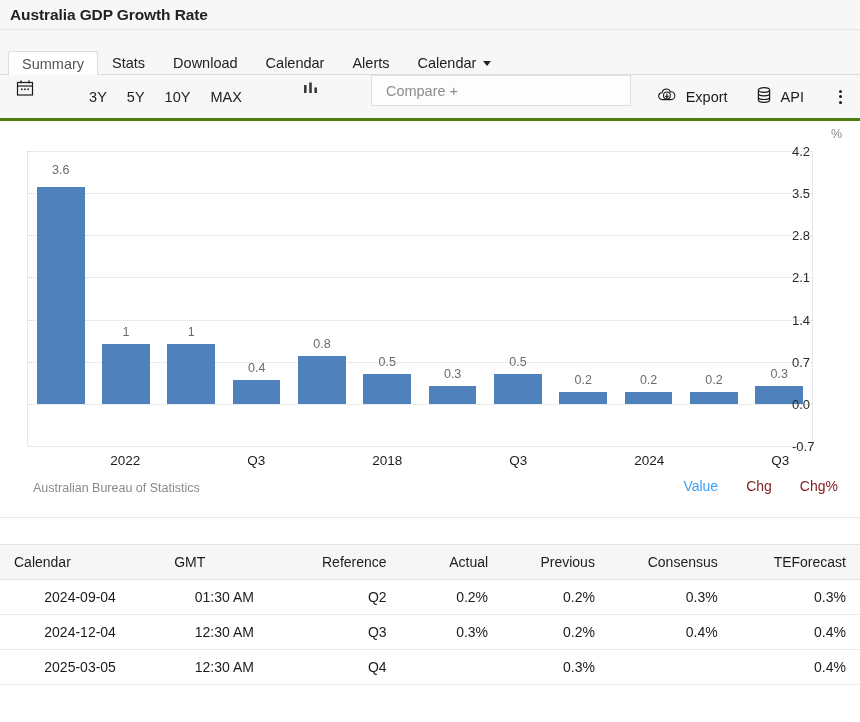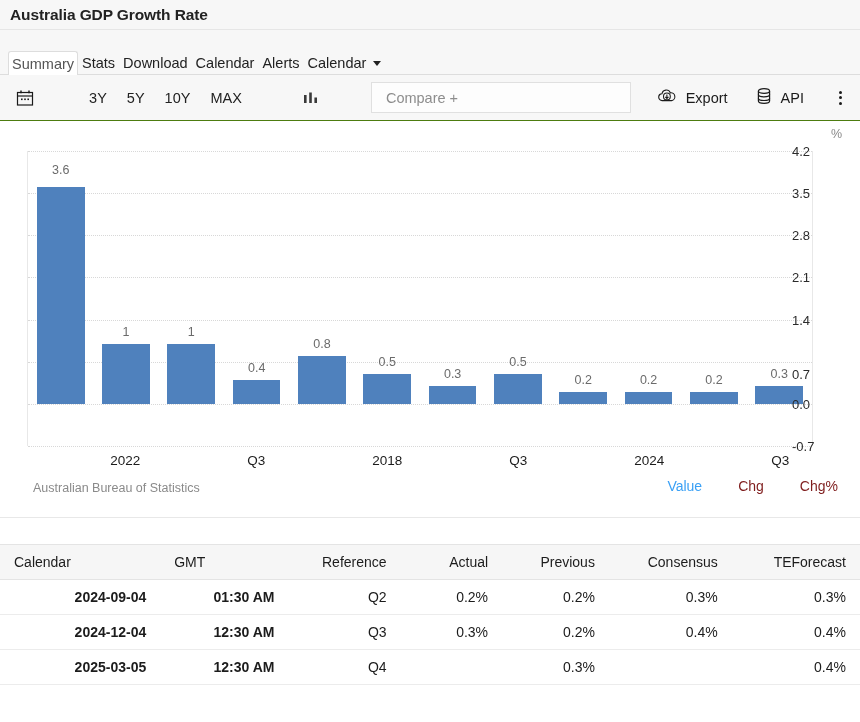--- a/index.html
+++ b/index.html
@@ -31,21 +31,21 @@
   .tabstrip {
     height: 45px;
     background: #f7f7f7;
     border-bottom: 1px solid #dddddd;
     display: flex;
     align-items: stretch;
     padding-left: 8px;
   }
   .tab {
     display: flex; align-items: center;
-    padding: 0 3px;
+    padding: 0 13px;
     font-size: 14.5px;
     color: #222222;
     cursor: pointer;
     position: relative;
     background: transparent;
     border: 1px solid transparent;
     border-bottom: none;
     margin-top: 21px;
   }
   .tab.active {
@@ -62,23 +62,22 @@
     width: 0; height: 0;
     border-left: 4.5px solid transparent;
     border-right: 4.5px solid transparent;
     border-top: 5px solid #222222;
   }
 
   
   .toolbar {
     height: 46px;
     background: #f7f7f7;
-    border-bottom: 1px solid #4d7c0f;
+    border-bottom: 3px solid #4d7c0f;
     display: flex;
-    align-items: center;
     padding: 0 10px 0 12px;
   }
   .tb-icon {
     display: flex; align-items: center; justify-content: center;
     width: 26px; height: 26px;
     cursor: pointer;
   }
   .range-group { display: flex; align-items: center; margin-left: 42px; }
   .range-btn {
     font-size: 14.5px;
@@ -185,21 +184,21 @@
   }
   .source {
     position: absolute;
     left: 33px; top: 360px;
     font-size: 12.5px;
     color: #8a8a8a;
   }
   .metric-tabs {
     position: absolute;
     right: 22px; top: 357px;
-    display: flex; align-items: center; gap: 8px;
+    display: flex; align-items: center;
   }
   .metric {
     font-size: 14px;
     color: #7f1d1d;
     margin-left: 28px;
     cursor: pointer;
   }
   .metric.active { color: #3aa0f5; }
 
   
@@ -222,21 +221,21 @@
   }
   table.events thead th.l { text-align: left; }
   table.events tbody td {
     border-bottom: 1px solid #ececec;
     height: 35px;
     padding: 0 14px;
     color: #1c1c1c;
     text-align: right;
     white-space: nowrap;
   }
-  table.events tbody td.l { text-align: right; font-weight: bold; }
+  table.events tbody td.l { text-align: center; }
   col.c-cal { width: 150px; }
   col.c-gmt { width: 120px; }
   col.c-ref { width: 105px; }
   col.c-act { width: 95px; }
   col.c-prev { width: 100px; }
   col.c-cons { width: 115px; }
   col.c-tef  { width: 120px; }
 </style>
 </head>
 <body>
@@ -397,21 +396,21 @@
           </div>
         </div>
     </div>
 
     <div id="yticks">
         <div class="ytick" style="top: 30px; text-align: right;">4.2</div>
         <div class="ytick" style="top: 72.1429px;">3.5</div>
         <div class="ytick" style="top: 114.286px;">2.8</div>
         <div class="ytick" style="top: 156.429px;">2.1</div>
         <div class="ytick" style="top: 198.571px;">1.4</div>
-        <div class="ytick" style="top: 240.714px; margin-top: 12px;">0.7</div>
+        <div class="ytick" style="top: 240.714px;">0.7</div>
         <div class="ytick" style="top: 282.857px;">0.0</div>
         <div class="ytick" style="top: 325px;">-0.7</div>
       </div>
     <div id="xticks">
         <div class="xtick" style="left: 125.25px;">2022</div>
         <div class="xtick" style="left: 256.25px;">Q3</div>
         <div class="xtick" style="left: 387.25px;">2018</div>
         <div class="xtick" style="left: 518.25px;">Q3</div>
         <div class="xtick" style="left: 649.25px;">2024</div>
         <div class="xtick" style="left: 780.25px;">Q3</div>

